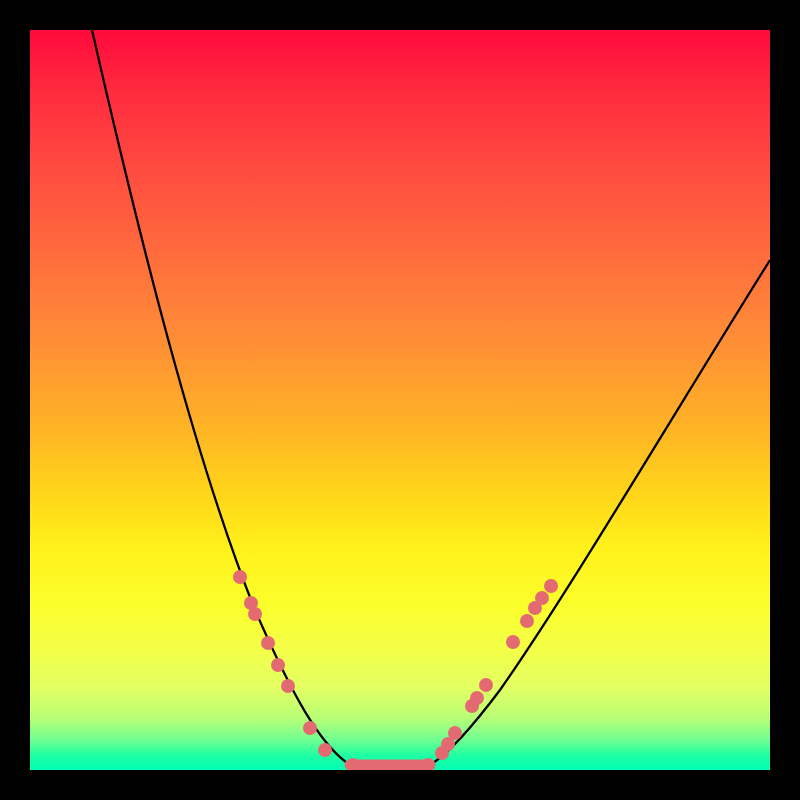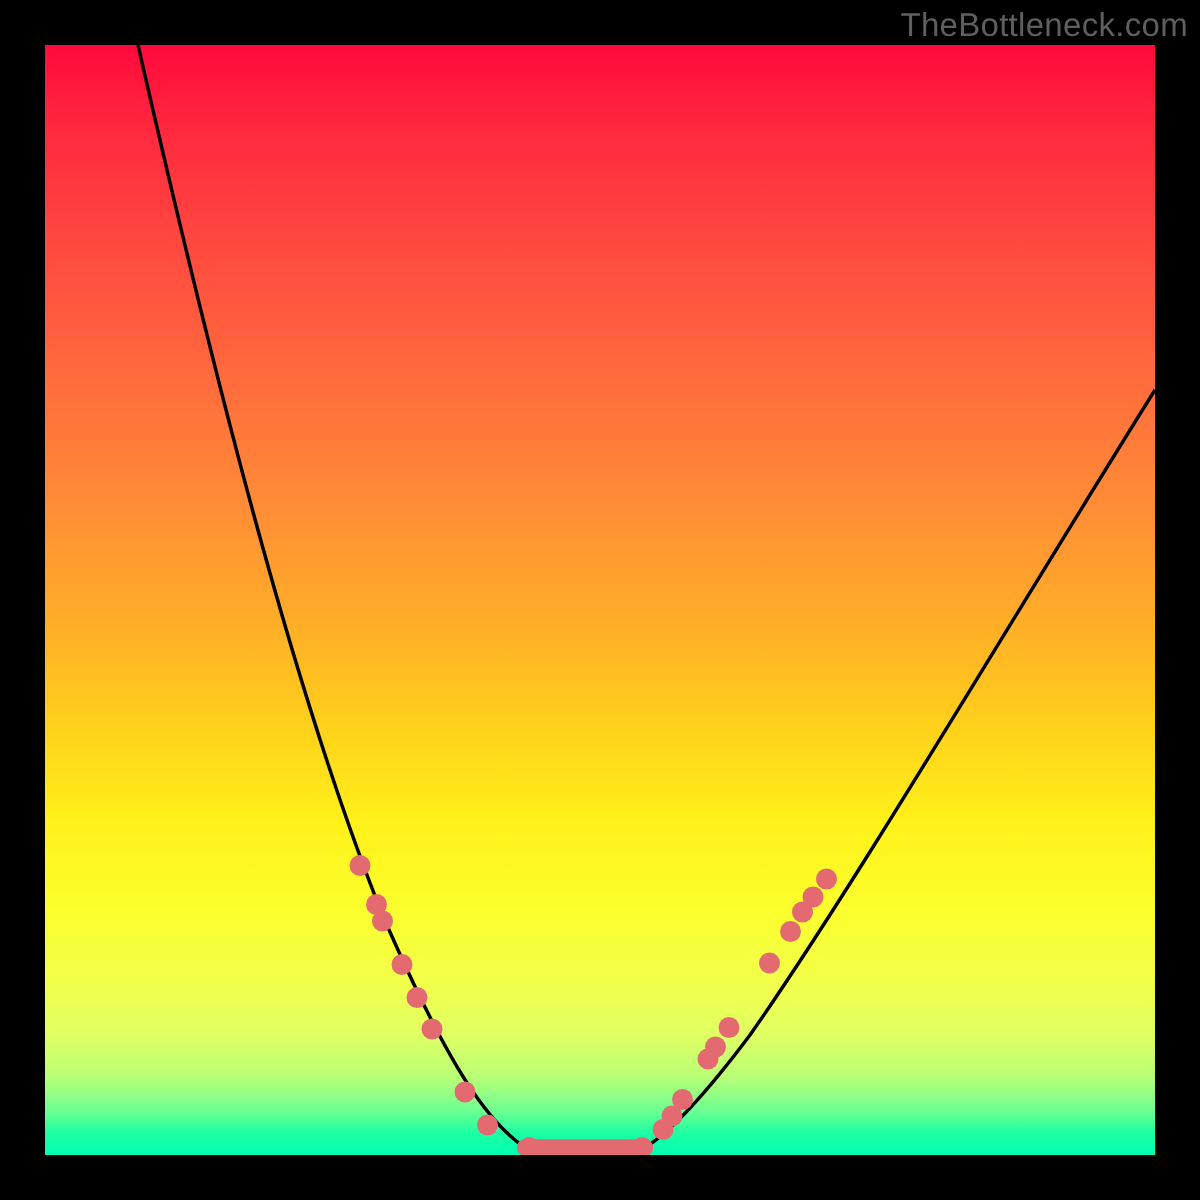--- a/index.html
+++ b/index.html
@@ -63,21 +63,20 @@
     font-weight: 500;
     letter-spacing: 0.2px;
     user-select: none;
   }
 </style>
 </head>
 <body>
 
 <div class="frame">
 
-  <div class="watermark">TheBottleneck.com</div>
 
   <div class="plot-area">
     <svg class="curve" viewBox="0 0 740 740">
 
       <path fill="none" stroke="#000" stroke-width="2.3" d="M 62 0 C 110 210, 165 430, 225 580 C 262 665, 290 715, 320 735"></path>
 
       <path fill="none" stroke="#000" stroke-width="2.3" d="M 740 230 C 640 390, 540 560, 470 660 C 440 700, 418 724, 400 735"></path>
 
       <line x1="320" y1="735" x2="400" y2="735" stroke="#e46a72" stroke-width="11" stroke-linecap="round"></line>
 

